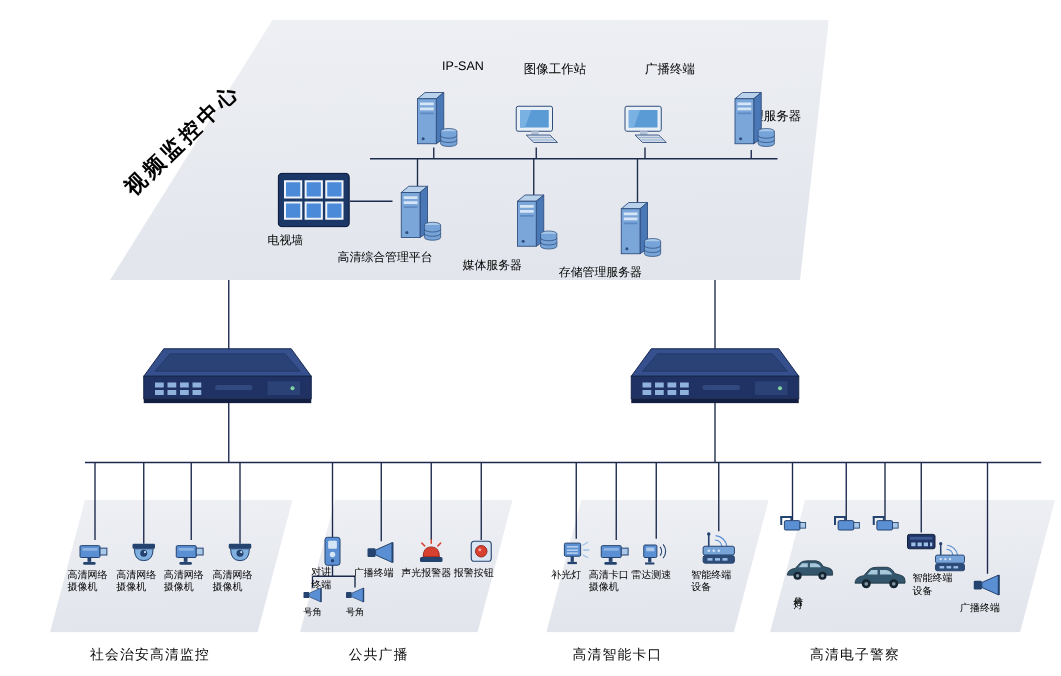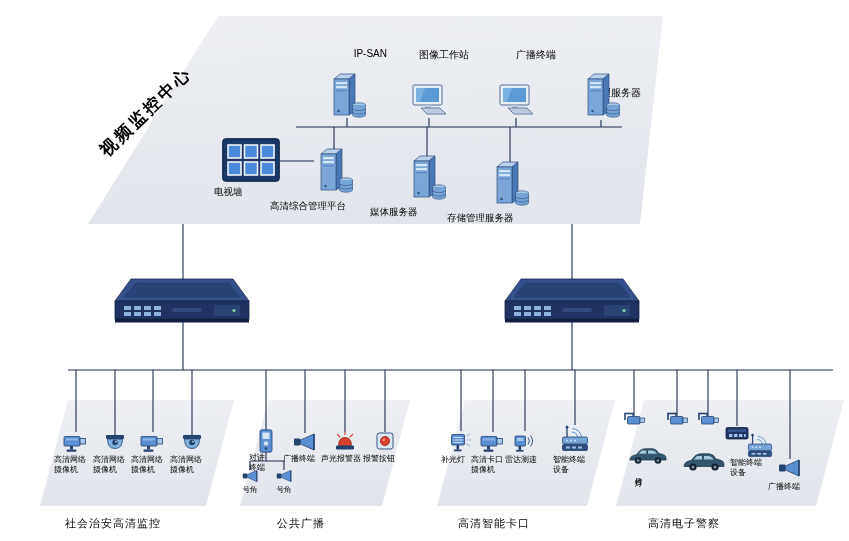--- a/index.html
+++ b/index.html
@@ -5,21 +5,21 @@
   * { margin:0; padding:0; box-sizing:border-box; }
   body { background:#fff; }
   .stage{ position:relative; width:849px; height:541px; background:#fff; overflow:hidden;
           font-family:"Liberation Sans","DejaVu Sans",sans-serif; color:#000; }
   .plane{ position:absolute; background:linear-gradient(178deg,#eef0f4 0%,#e1e4eb 100%); }
   .icon{ position:absolute; line-height:0; }
   .lbl{ position:absolute; font-size:8px; line-height:10px; text-align:left; white-space:pre-line; }
   .lbl-sm{ position:absolute; font-size:7.5px; line-height:9px; text-align:center; white-space:pre-line; }
   .lbl-top{ position:absolute; font-size:10px; text-align:right; white-space:nowrap; }
   .lbl-mid{ position:absolute; font-size:9.5px; text-align:left; white-space:nowrap; }
-  .plat-lbl{ position:absolute; font-size:11px; letter-spacing:1px; text-align:center; white-space:nowrap; color:#0a0a0a; }
+  .plat-lbl{ position:absolute; font-size:11px; letter-spacing:1px; text-align:right; white-space:nowrap; color:#0a0a0a; }
   .title{ position:absolute; left:60px; top:100px; width:172px; font-size:17px; font-weight:bold;
           letter-spacing:3px; text-align:center; white-space:nowrap; transform:rotate(-44deg); }
   .vtext{ position:absolute; writing-mode:vertical-rl; font-size:7.5px; letter-spacing:1px; }
   svg.lines{ position:absolute; left:0; top:0; }
 </style>
 </head>
 <body>
 
 <svg width="0" height="0" style="position:absolute" aria-hidden="true">
   <defs>

